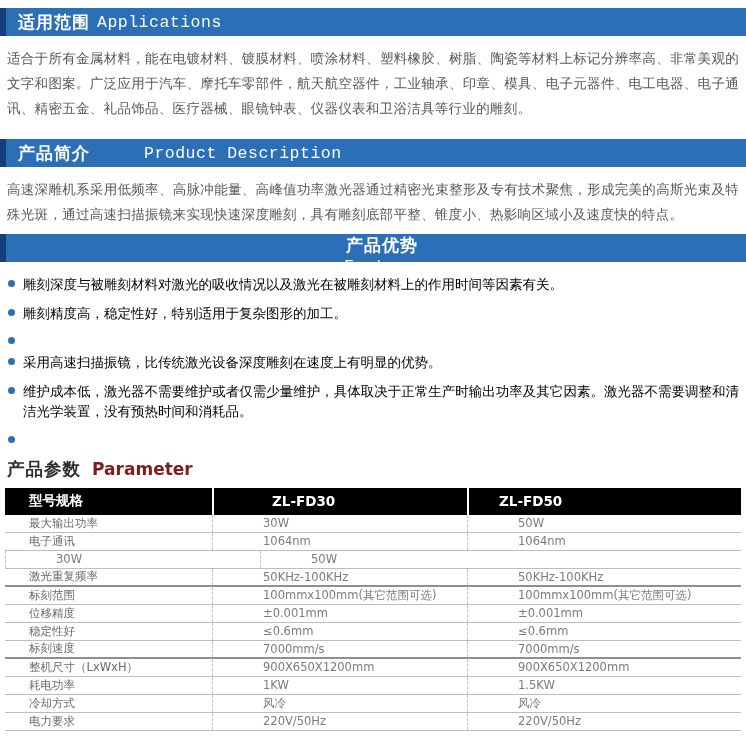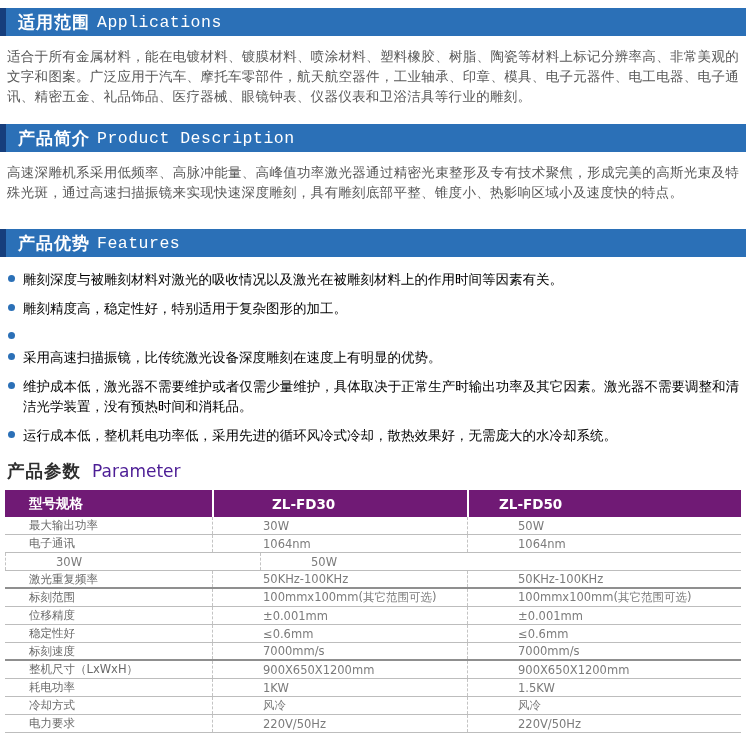--- a/index.html
+++ b/index.html
@@ -22,29 +22,29 @@
     display: flex;
     align-items: center;
     color: #ffffff;
     padding-left: 12px;
     width: 746px;
   }
   .sec-zh { font-weight: bold; font-size: 17px; letter-spacing: 1px; }
   .sec-en { font-size: 16.5px; font-weight: normal; margin-left: 7px; letter-spacing: 0.5px; font-family: Liberation Mono, monospace; }
 
   .bar-1 { margin-top: 8px; }
-  .bar-2 { margin-top: 18px; }
-  .bar-3 { margin-top: 27px; }
+  .bar-2 { margin-top: 18px; gap: 47px; }
+  .bar-3 { margin-top: 7px; flex-direction: column; }
 
   
   .body-text {
     margin: 10px 7px 0 7px;
     color: #575757;
     font-size: 13.5px;
-    line-height: 20px;
+    line-height: 25px;
     text-align: justify;
     letter-spacing: 0.3px;
   }
 
   
   .features-list {
     list-style: none;
     margin: 12px 7px 0 8px;
   }
   .feature-item {
@@ -63,31 +63,31 @@
     background: #2B70B7;
     margin: 6px 8px 0 0;
   }
 
   
   .param-title {
     margin: 14px 0 7px 7px;
     color: #2e2e2e;
   }
   .param-zh { font-weight: bold; font-size: 17.5px; letter-spacing: 1px; }
-  .param-en { font-size: 17px; font-weight: normal; margin-left: 6px; color: #4c1d95; }
+  .param-en { font-size: 17px; font-weight: bold; margin-left: 6px; color: #7f1d1d; }
 
   
   .ptable {
     margin: 0 5px 0 5px;
     width: 736px;
     font-size: 11.5px;
   }
   .pt-header {
     display: flex;
-    background: #701a75;
+    background: #000000;
     height: 27px;
     color: #ffffff;
     font-weight: bold;
     font-size: 13.5px;
     align-items: center;
   }
   .pt-hcell-1 { width: 207px; padding-left: 24px; }
   .pt-hcell-2 { width: 255px; padding-left: 58px; border-left: 2px solid #ffffff; height: 100%; display: flex; align-items: center; }
   .pt-hcell-3 { flex: 1; padding-left: 30px; border-left: 2px solid #ffffff; height: 100%; display: flex; align-items: center; }
   .pt-row {
@@ -142,21 +142,20 @@
       <li class="feature-item">
         <span class="dot"></span>
         <div>采用高速扫描振镜，比传统激光设备深度雕刻在速度上有明显的优势。</div>
       </li>
       <li class="feature-item">
         <span class="dot"></span>
         <div>维护成本低，激光器不需要维护或者仅需少量维护，具体取决于正常生产时输出功率及其它因素。激光器不需要调整和清洁光学装置，没有预热时间和消耗品。</div>
       </li>
       <li class="feature-item">
         <span class="dot"></span>
-        <div>运行成本低，整机耗电功率低，采用先进的循环风冷式冷却，散热效果好，无需庞大的水冷却系统。</div>
       </li>
     </ul>
   </section>
 
   <section>
     <div class="param-title">
       <span class="param-zh">产品参数</span>
       <span class="param-en">Parameter</span>
     </div>
 

